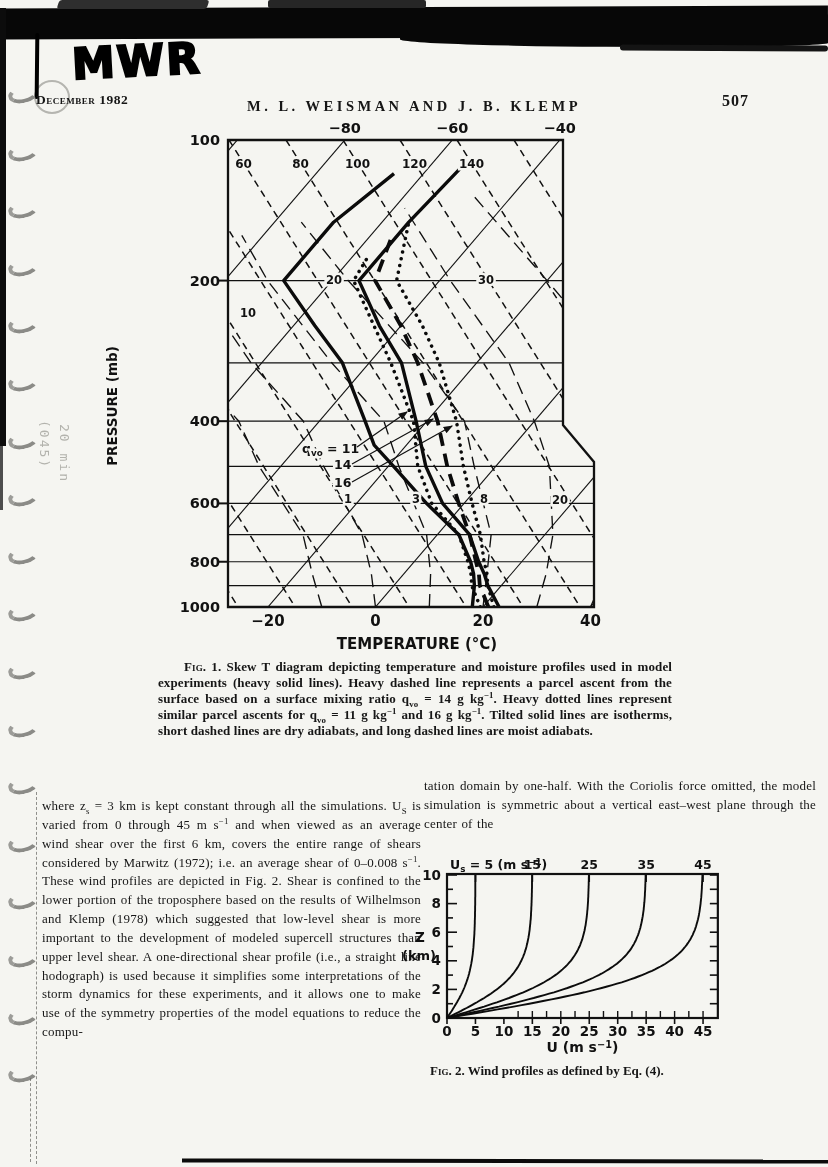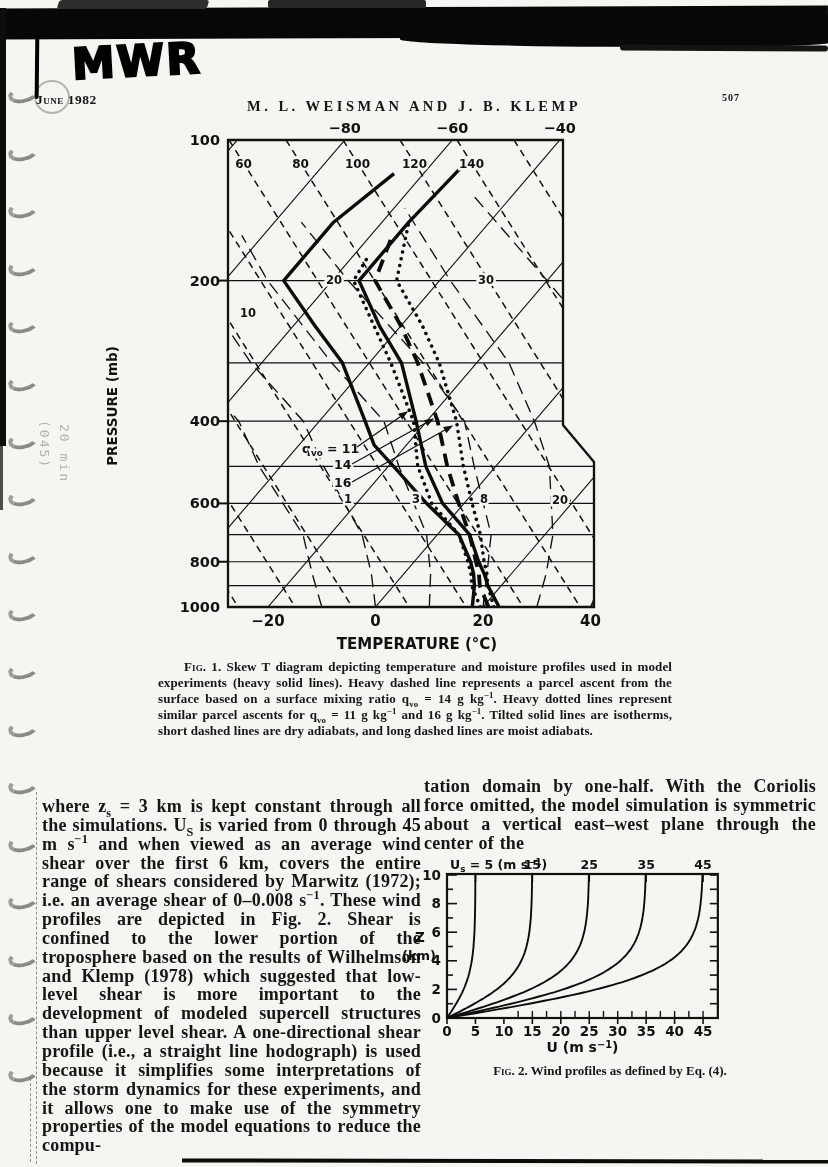--- a/index.html
+++ b/index.html
@@ -3,21 +3,21 @@
 <meta charset="utf-8">
 <style>
   *{margin:0;padding:0;box-sizing:border-box}
   html,body{background:#dcdcda}
   #page{position:relative;width:828px;height:1167px;margin:0 auto;background:#f5f5f1;
         overflow:hidden;font-family:"Liberation Serif",serif;color:#161616}
   .abs{position:absolute}
   
   .hdr-left{left:36px;top:92px;font-size:13.5px;font-weight:700;font-variant:small-caps;letter-spacing:.5px}
   .hdr-center{left:0;right:0;top:98px;text-align:center;font-size:14.5px;font-weight:700;letter-spacing:3.5px}
-  .hdr-right{left:722px;top:92px;font-size:10px;font-weight:700;letter-spacing:1px}
+  .hdr-right{left:722px;top:92px;font-size:16px;font-weight:700;letter-spacing:1px}
   
   .band{left:0;top:7px;width:828px;height:31px;background:#070707;transform:rotate(-.2deg)}
   .band2{left:400px;top:34px;width:428px;height:13px;background:#070707;border-radius:0 0 30% 60%}
   .band3{left:620px;top:45px;width:208px;height:6px;background:#141414;border-radius:3px;transform:rotate(.3deg)}
   .frag1{left:58px;top:0;width:150px;height:9px;background:#2e2e2e;border-radius:3px;transform:skewX(-18deg)}
   .frag2{left:268px;top:0;width:158px;height:8px;background:#262626;border-radius:2px}
   .edge{left:0;top:8px;width:6px;height:438px;background:#0c0c0c}
   .edge2{left:0;top:446px;width:3px;height:64px;background:#4d4d4d}
   .penline{left:35px;top:33px;width:4px;height:66px;background:#000;border-radius:2px;transform:rotate(.6deg)}
   .punch{left:34px;top:80px;width:36px;height:34px;background:#f5f5f1;border-radius:50%;border:2px solid #b5b5b0}
@@ -26,24 +26,24 @@
   .ring{position:absolute;width:30px;height:17px;border:4px solid transparent;
         border-bottom-color:#8b8b87;border-left-color:#9c9c98;border-radius:50%;transform:rotate(-12deg)}
   .stamp{color:#b3b3ad;font-family:"DejaVu Sans Mono",monospace;font-size:13px;letter-spacing:2px;
          transform:rotate(90deg);transform-origin:left top}
   .margin-dash{left:36px;top:792px;height:372px;width:0;border-left:1.5px dashed #6e6e6a;opacity:.75}
   .margin-dash2{left:30px;top:1078px;height:84px;width:0;border-left:1.5px dashed #6e6e6a;opacity:.75}
   .botline{left:182px;top:1159px;width:646px;height:4px;background:#0b0b0b;transform:rotate(.1deg)}
   
   .fig1cap{left:158px;top:659px;width:514px;font-size:13px;line-height:15.9px;font-weight:700;
            text-align:justify;text-indent:26px;letter-spacing:.1px}
-  .fig2cap{left:430px;top:1063px;width:360px;font-size:13px;font-weight:700;text-align:center}
+  .fig2cap{left:430px;top:1063px;width:360px;font-size:13px;font-weight:700;text-align:left}
   .sc{font-variant:small-caps}
   
-  .col{position:absolute;text-align:justify;font-size:18px;line-height:18.85px;font-weight:700;
+  .col{position:absolute;text-align:justify;font-size:13px;line-height:18.85px;font-weight:400;
        letter-spacing:.2px;word-spacing:1px}
   .col-left{left:42px;top:797px;width:379px}
   .col-right{left:424px;top:777px;width:392px}
   sub,sup{font-size:68%;line-height:0}
   .eqrow{left:30px;top:771px;width:379px;height:22px}
   .eqbody{display:block;text-align:center;font-style:italic;font-weight:700;font-size:15.5px}
   .eqnum{position:absolute;right:0;top:0;font-style:normal;font-weight:700;font-size:15.3px}
   svg text{font-family:"DejaVu Sans",sans-serif}
 </style>
 </head>
@@ -80,21 +80,21 @@
       <div class="ring" style="left: 8px; top: 1007.6px;"></div>
       <div class="ring" style="left: 8px; top: 1065.2px;"></div>
     </div>
   <div class="abs mwr">MWR</div>
   <div class="abs stamp" style="left:52px;top:420px">(045)</div>
   <div class="abs stamp" style="left:72px;top:424px">20 min</div>
   <div class="abs margin-dash"></div>
   <div class="abs margin-dash2"></div>
   <div class="abs botline"></div>
 
-  <div class="abs hdr-left">June 1982</div>
+  <div class="abs hdr-left">December 1982</div>
   <div class="abs hdr-center">M. L. WEISMAN AND J. B. KLEMP</div>
   <div class="abs hdr-right">507</div>
 
   <svg id="fig1" class="abs" style="left:100px;top:118px" width="540" height="536" viewBox="100 118 540 536">
       <defs>
         <clipPath id="stclip">
           <polygon points="228,140 563,140 563,425 594,462 594,607 228,607"></polygon>
         </clipPath>
         <marker id="ah" markerWidth="9" markerHeight="8" refX="7" refY="3.5" orient="auto">
           <polygon points="0,0.5 8,3.5 0,6.5" fill="#111"></polygon>

